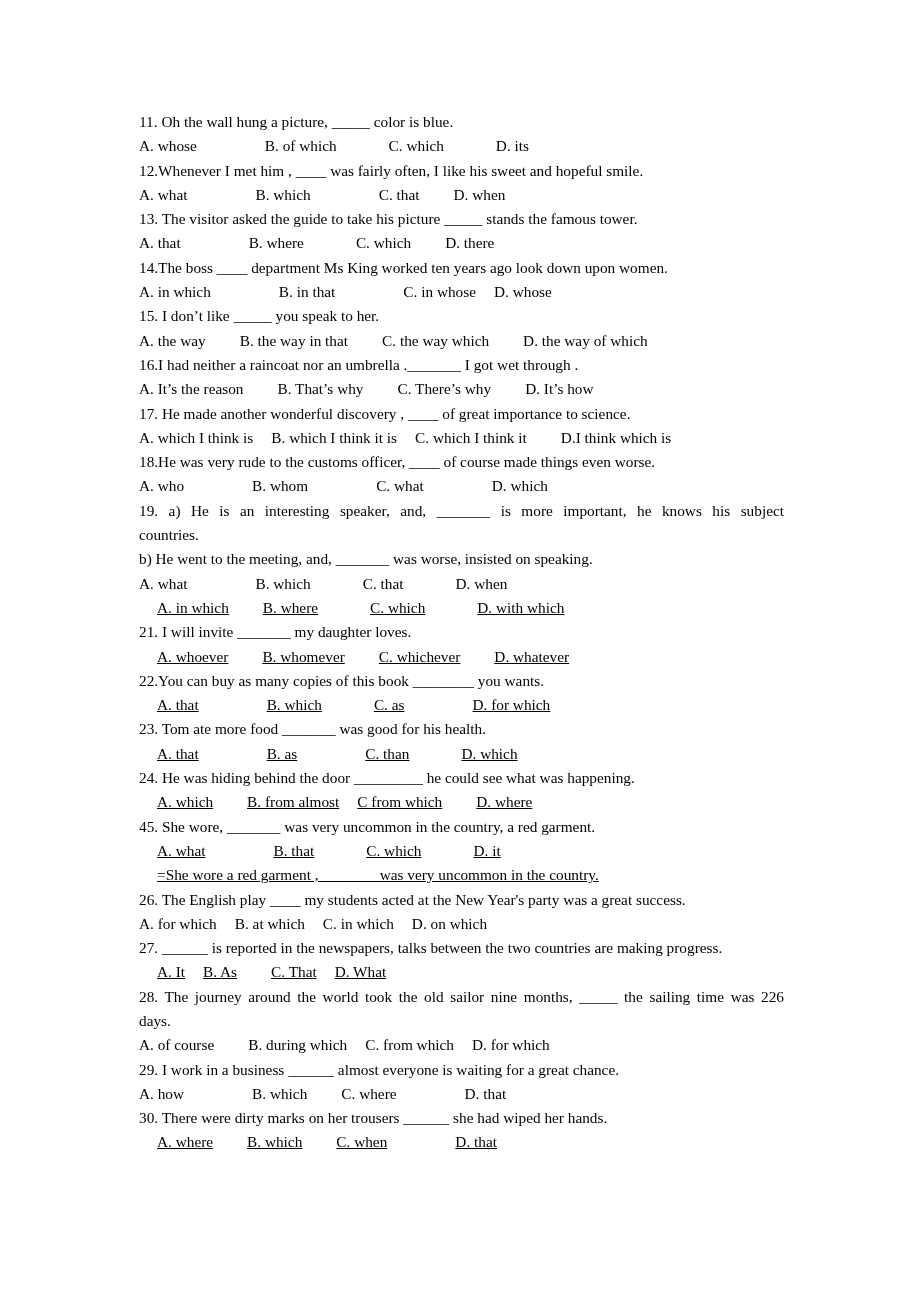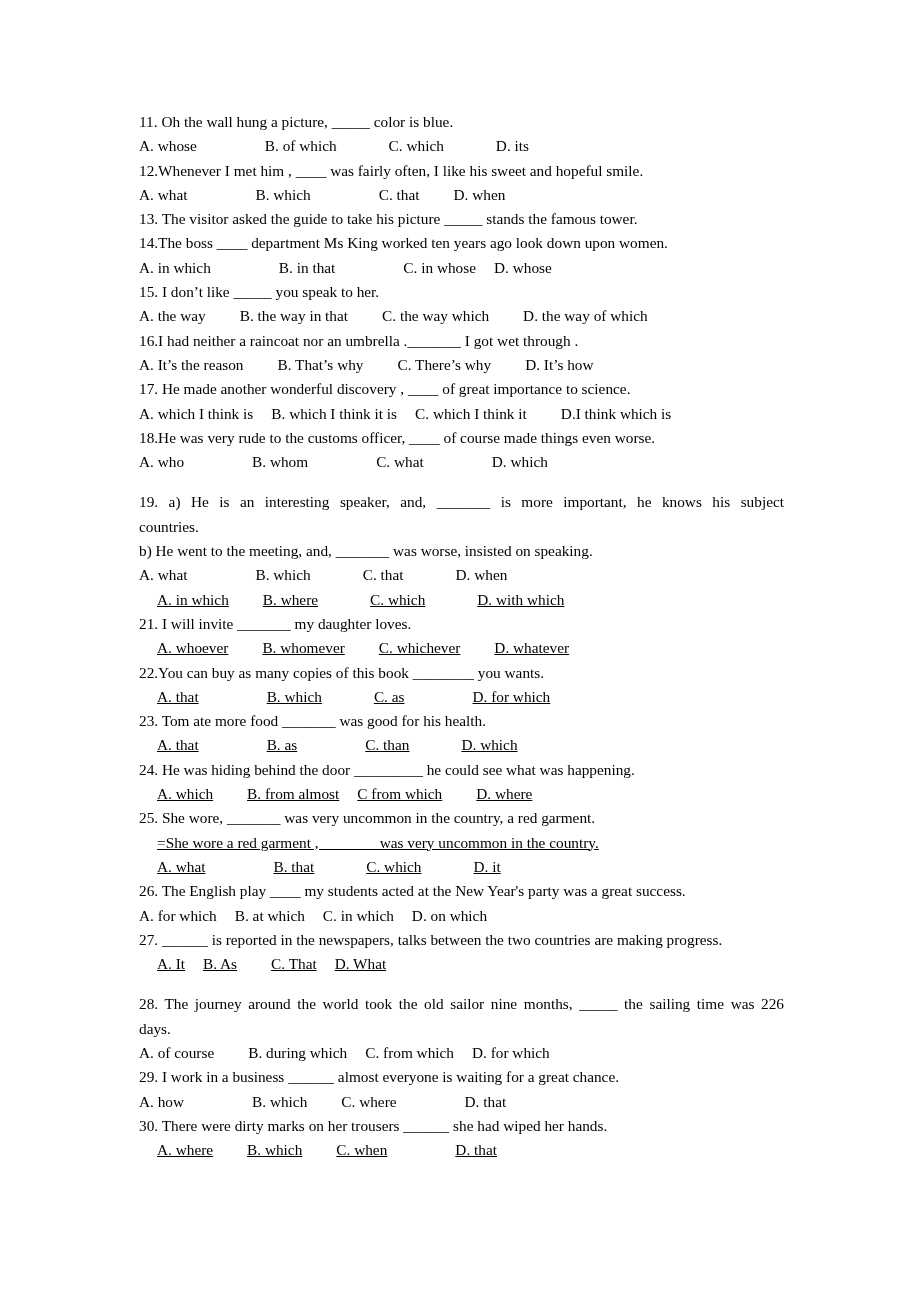--- a/index.html
+++ b/index.html
@@ -38,40 +38,40 @@
   .line.indent {
     padding-left: 18px;
     text-decoration: underline;
   }
   
   .line.justify {
     white-space: normal;
     text-align: justify;
     text-align-last: justify;
     width: 645px;
-    margin-top: 16px;
   }
   .opt-gap-s { display: inline-block; width: 18px; }
   .opt-gap-m { display: inline-block; width: 34px; }
   .opt-gap-l { display: inline-block; width: 52px; }
   .opt-gap-xl { display: inline-block; width: 68px; }
 </style>
 </head>
 <body>
 
 <div id="page">
   <div id="doc-body">
 
     <div class="line">11. Oh the wall hung a picture, _____ color is blue.</div>
     <div class="line"><span>A. whose</span><span class="opt-gap-xl"></span><span>B. of which</span><span class="opt-gap-l"></span><span>C. which</span><span class="opt-gap-l"></span><span>D. its</span></div>
 
     <div class="line">12.Whenever I met him , ____ was fairly often, I like his sweet and hopeful smile.</div>
     <div class="line"><span>A. what</span><span class="opt-gap-xl"></span><span>B. which</span><span class="opt-gap-xl"></span><span>C. that</span><span class="opt-gap-m"></span><span>D. when</span></div>
 
     <div class="line">13. The visitor asked the guide to take his picture _____ stands the famous tower.</div>
+    <div class="line"><span>A. that</span><span class="opt-gap-xl"></span><span>B. where</span><span class="opt-gap-l"></span><span>C. which</span><span class="opt-gap-m"></span><span>D. there</span></div>
 
     <div class="line">14.The boss ____ department Ms King worked ten years ago look down upon women.</div>
     <div class="line"><span>A. in which</span><span class="opt-gap-xl"></span><span>B. in that</span><span class="opt-gap-xl"></span><span>C. in whose</span><span class="opt-gap-s"></span><span>D. whose</span></div>
 
     <div class="line">15. I don’t like _____ you speak to her.</div>
     <div class="line"><span>A. the way</span><span class="opt-gap-m"></span><span>B. the way in that</span><span class="opt-gap-m"></span><span>C. the way which</span><span class="opt-gap-m"></span><span>D. the way of which</span></div>
 
     <div class="line">16.I had neither a raincoat nor an umbrella ._______ I got wet through .</div>
     <div class="line"><span>A. It’s the reason</span><span class="opt-gap-m"></span><span>B. That’s why</span><span class="opt-gap-m"></span><span>C. There’s why</span><span class="opt-gap-m"></span><span>D. It’s how</span></div>
 
@@ -93,23 +93,23 @@
 
     <div class="line">22.You can buy as many copies of this book ________ you wants.</div>
     <div class="line indent"><span>A. that</span><span class="opt-gap-xl"></span><span>B. which</span><span class="opt-gap-l"></span><span>C. as</span><span class="opt-gap-xl"></span><span>D. for which</span></div>
 
     <div class="line">23. Tom ate more food _______ was good for his health.</div>
     <div class="line indent"><span>A. that</span><span class="opt-gap-xl"></span><span>B. as</span><span class="opt-gap-xl"></span><span>C. than</span><span class="opt-gap-l"></span><span>D. which</span></div>
 
     <div class="line">24. He was hiding behind the door _________ he could see what was happening.</div>
     <div class="line indent"><span>A. which</span><span class="opt-gap-m"></span><span>B. from almost</span><span class="opt-gap-s"></span><span>C from which</span><span class="opt-gap-m"></span><span>D. where</span></div>
 
-    <div class="line">25. She wore, _______ was very uncommon in the country, a red garment.</div>
+    <div class="line">45. She wore, _______ was very uncommon in the country, a red garment.</div>
+    <div class="line indent"><span>A. what</span><span class="opt-gap-xl"></span><span>B. that</span><span class="opt-gap-l"></span><span>C. which</span><span class="opt-gap-l"></span><span>D. it</span></div>
     <div class="line indent">=She wore a red garment , _______ was very uncommon in the country.</div>
-    <div class="line indent"><span>A. what</span><span class="opt-gap-xl"></span><span>B. that</span><span class="opt-gap-l"></span><span>C. which</span><span class="opt-gap-l"></span><span>D. it</span></div>
 
     <div class="line">26. The English play ____ my students acted at the New Year's party was a great success.</div>
     <div class="line"><span>A. for which</span><span class="opt-gap-s"></span><span>B. at which</span><span class="opt-gap-s"></span><span>C. in which</span><span class="opt-gap-s"></span><span>D. on which</span></div>
 
     <div class="line">27. ______ is reported in the newspapers, talks between the two countries are making progress.</div>
     <div class="line indent"><span>A. It</span><span class="opt-gap-s"></span><span>B. As</span><span class="opt-gap-m"></span><span>C. That</span><span class="opt-gap-s"></span><span>D. What</span></div>
 
     <div class="line justify">28. The journey around the world took the old sailor nine months, _____ the sailing time was 226</div>
     <div class="line">days.</div>
     <div class="line"><span>A. of course</span><span class="opt-gap-m"></span><span>B. during which</span><span class="opt-gap-s"></span><span>C. from which</span><span class="opt-gap-s"></span><span>D. for which</span></div>

